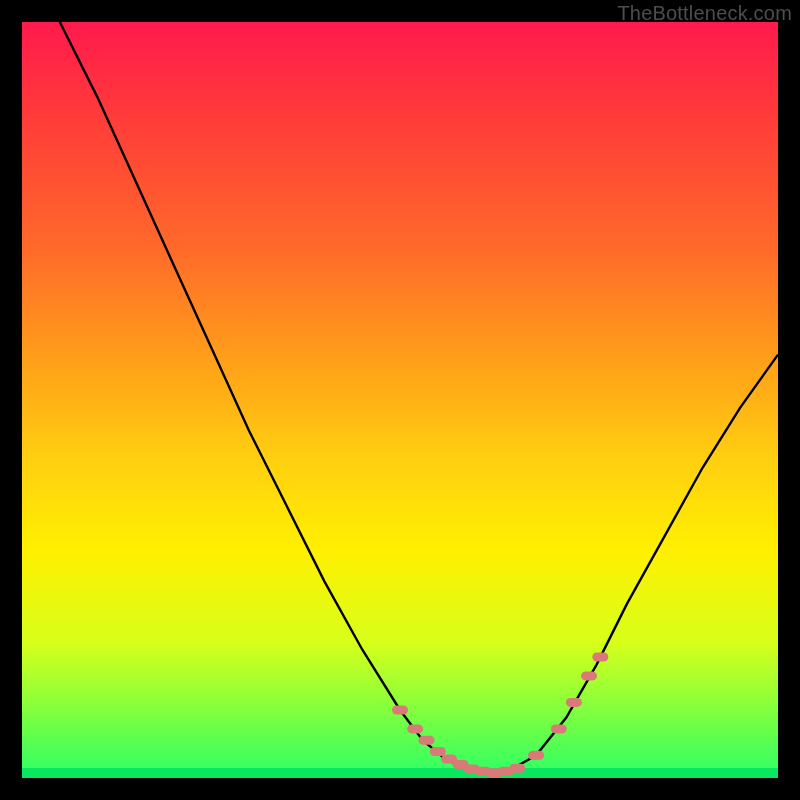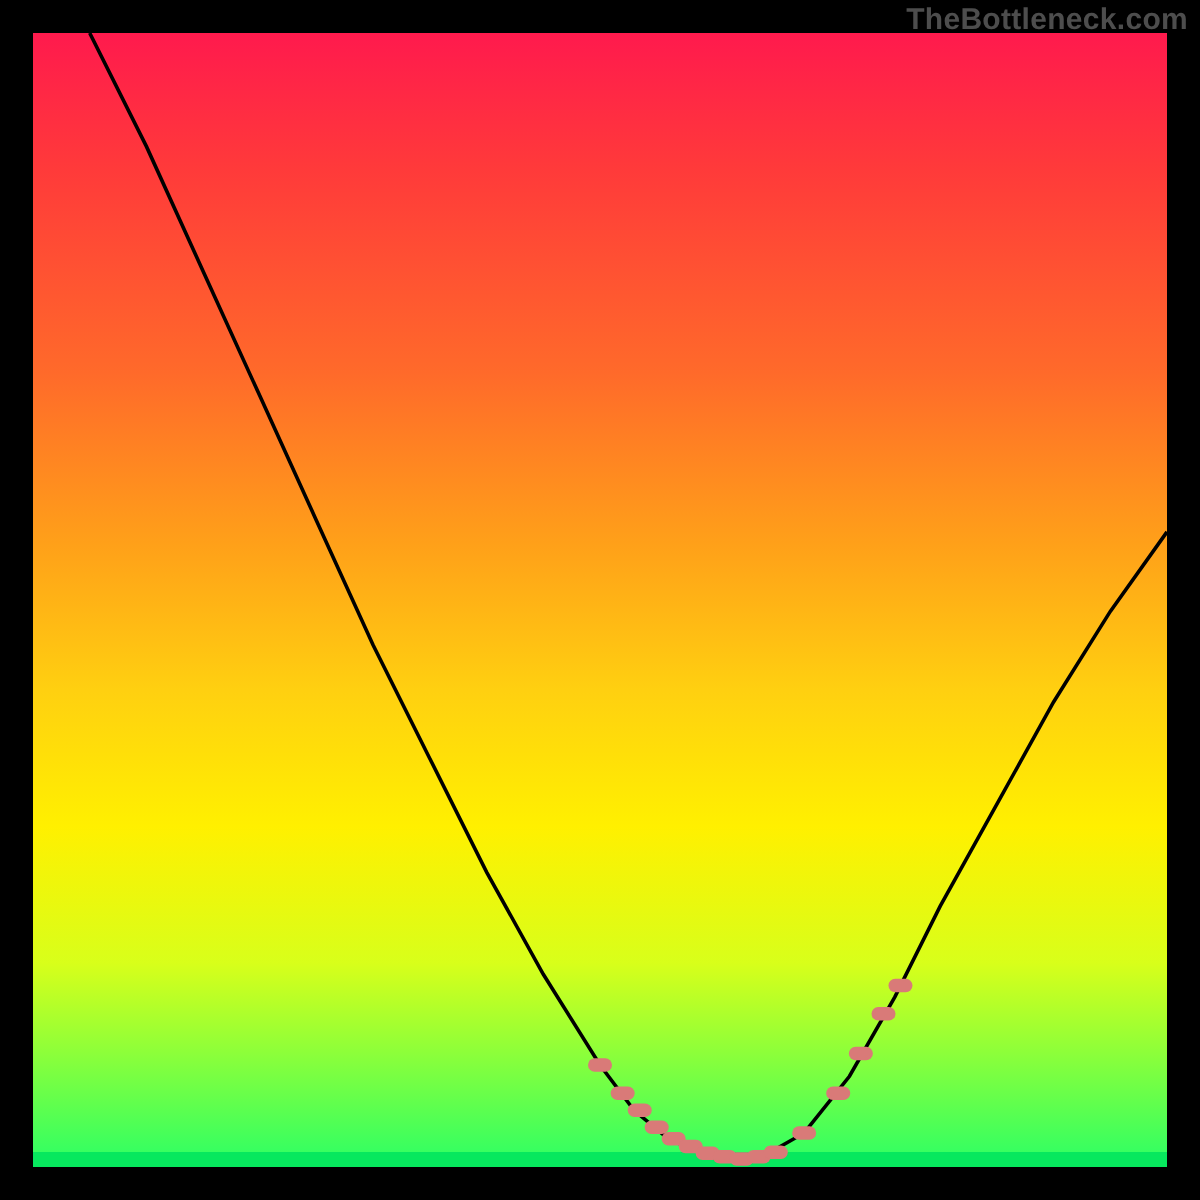--- a/index.html
+++ b/index.html
@@ -47,21 +47,21 @@
     width: 756px;
     height: 10px;
     background: #07e85e;
   }
   .watermark {
     position: absolute;
     top: 2px;
     right: 8px;
     font-family: Arial, Helvetica, sans-serif;
     font-size: 20px;
-    font-weight: 700;
+    font-weight: 400;
     color: #4d4d4d;
     letter-spacing: 0.2px;
     user-select: none;
   }
   svg.curve {
     position: absolute;
     left: 22px;
     top: 22px;
     width: 756px;
     height: 756px;

